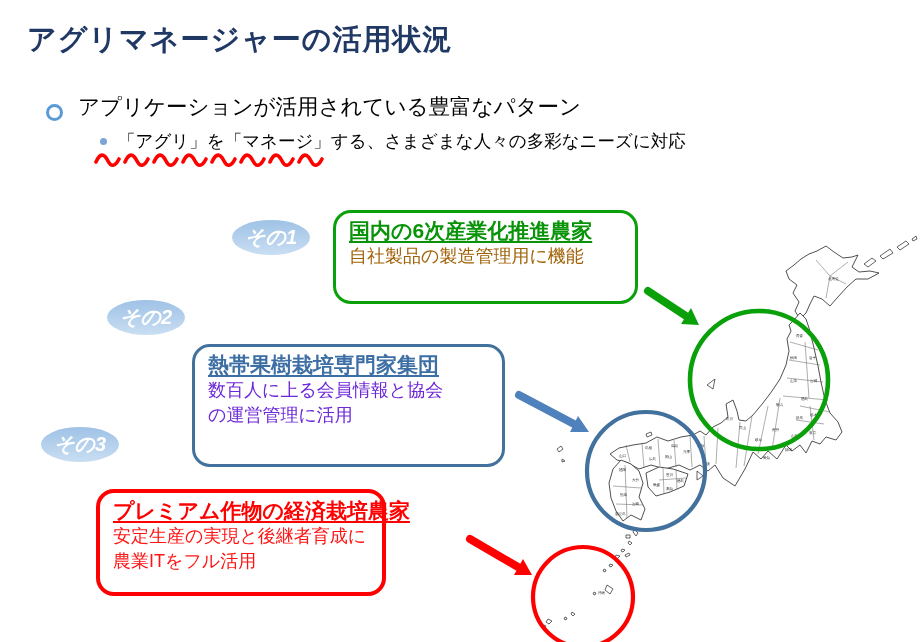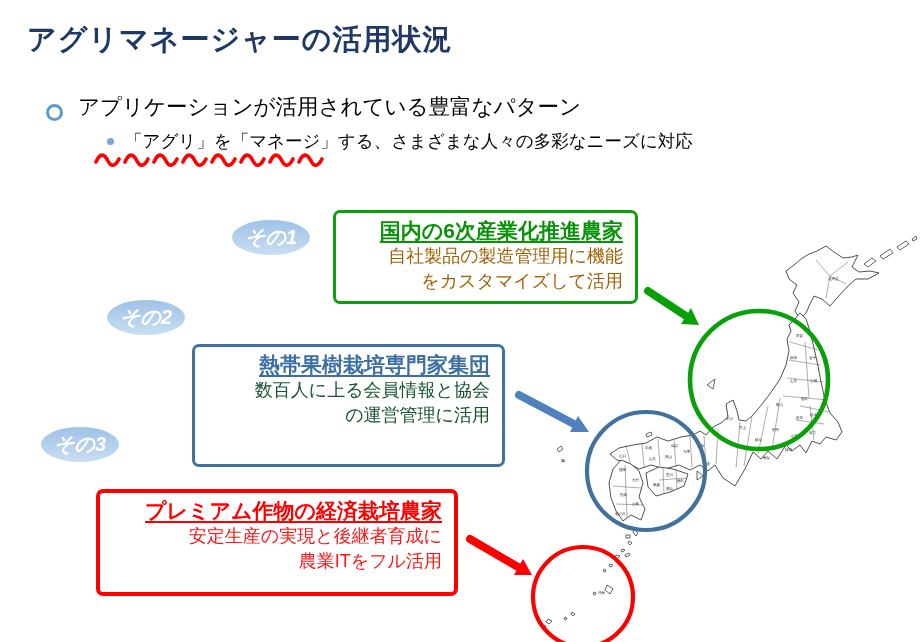--- a/index.html
+++ b/index.html
@@ -4,39 +4,39 @@
 <style>
   html,body{margin:0;padding:0;background:#ffffff;}
   .slide{position:relative;width:920px;height:642px;background:#ffffff;overflow:hidden;
          font-family:"Liberation Sans","DejaVu Sans",sans-serif;margin-top:8px;}
   .title{position:absolute;left:27px;top:12px;font-size:29px;font-weight:bold;
          color:#1f3864;letter-spacing:1px;white-space:nowrap;}
   .bullet-row{position:absolute;left:46px;top:84px;display:flex;align-items:flex-end;}
   .bullet-ring{width:11px;height:11px;border:3px solid #5b9bd5;border-radius:50%;
          margin-top:7px;margin-right:15px;flex:0 0 auto;}
   .bullet-text{font-size:21.5px;color:#000000;white-space:nowrap;}
-  .sub-bullet-row{position:absolute;left:107px;top:121px;display:flex;align-items:flex-start;text-align:right;}
+  .sub-bullet-row{position:absolute;left:100px;top:121px;display:flex;align-items:flex-start;text-align:right;}
   .sub-dot{width:7px;height:7px;border-radius:50%;background:#7da4d8;margin-top:9px;
          margin-right:11px;flex:0 0 auto;}
   .sub-text{font-size:17.5px;color:#000000;white-space:nowrap;}
   .badge{position:absolute;width:78px;height:35px;border-radius:50%;
          background:linear-gradient(180deg,#9fc2e6 0%,#c9def2 100%);
          color:#ffffff;font-size:20px;font-style:italic;font-weight:bold;
          display:flex;align-items:center;justify-content:center;white-space:nowrap;}
-  .callout{position:absolute;background:#ffffff;border-radius:7px;box-sizing:border-box;
-         padding:4px 12px 4px 13px;text-align:right;}
+  .callout{position:absolute;background:#ffffff;border-radius:18px;box-sizing:border-box;
+         padding:4px 12px 4px 13px;}
   .callout .c-title{font-size:21px;font-weight:bold;text-decoration:underline;
          text-underline-offset:3px;white-space:nowrap;line-height:1.3;}
   .callout .c-line{font-size:18px;line-height:1.35;white-space:nowrap;}
   .callout.green{border:3.5px solid #0aa00a;}
   .callout.green .c-title{color:#089308;}
   .callout.green .c-line{color:#a16207;}
   .callout.blue{border:3.5px solid #41719c;}
   .callout.blue .c-title{color:#3d6fa5;}
-  .callout.blue .c-line{color:#14532d;}
+  .callout.blue .c-line{color:#6d28d9;}
   .callout.red{border:4px solid #ff0000;}
   .callout.red .c-title{color:#ff0000;}
   .callout.red .c-line{color:#ff1414;}
   svg.overlay{position:absolute;left:0;top:0;width:920px;height:642px;pointer-events:none;}
   .map-outline{fill:#ffffff;stroke:#3c3c3c;stroke-width:0.9;stroke-linejoin:round;}
   .pref-line{fill:none;stroke:#6a6a6a;stroke-width:0.55;}
   .pref-labels text{font-size:3.6px;fill:#2a2a2a;font-family:"DejaVu Sans",sans-serif;}
   .speck{fill:#ffffff;stroke:#3c3c3c;stroke-width:0.8;stroke-linejoin:round;}
 </style>
 </head>
@@ -170,28 +170,27 @@
     </g>
   </svg>
 
   <div class="badge" style="left:232px;top:212px">その1</div>
   <div class="badge" style="left:107px;top:292px">その2</div>
   <div class="badge" style="left:41px;top:419px">その3</div>
 
   <div class="callout green" style="left:333px;top:202px;width:305px;height:94px">
     <div class="c-title">国内の6次産業化推進農家</div>
     <div class="c-line">自社製品の製造管理用に機能</div>
-    <div class="c-line">をカスタマイズして活用</div>
   </div>
 
   <div class="callout blue" style="left:192px;top:336px;width:313px;height:123px">
     <div class="c-title">熱帯果樹栽培専門家集団</div>
     <div class="c-line">数百人に上る会員情報と協会</div>
     <div class="c-line">の運営管理に活用</div>
   </div>
 
-  <div class="callout red" style="left:96px;top:481px;width:362px;height:107px">
+  <div class="callout red" style="left:96px;top:481px;width:290px;height:107px">
     <div class="c-title">プレミアム作物の経済栽培農家</div>
     <div class="c-line">安定生産の実現と後継者育成に</div>
     <div class="c-line">農業ITをフル活用</div>
   </div>
 
 </div>
 
 </body></html>

